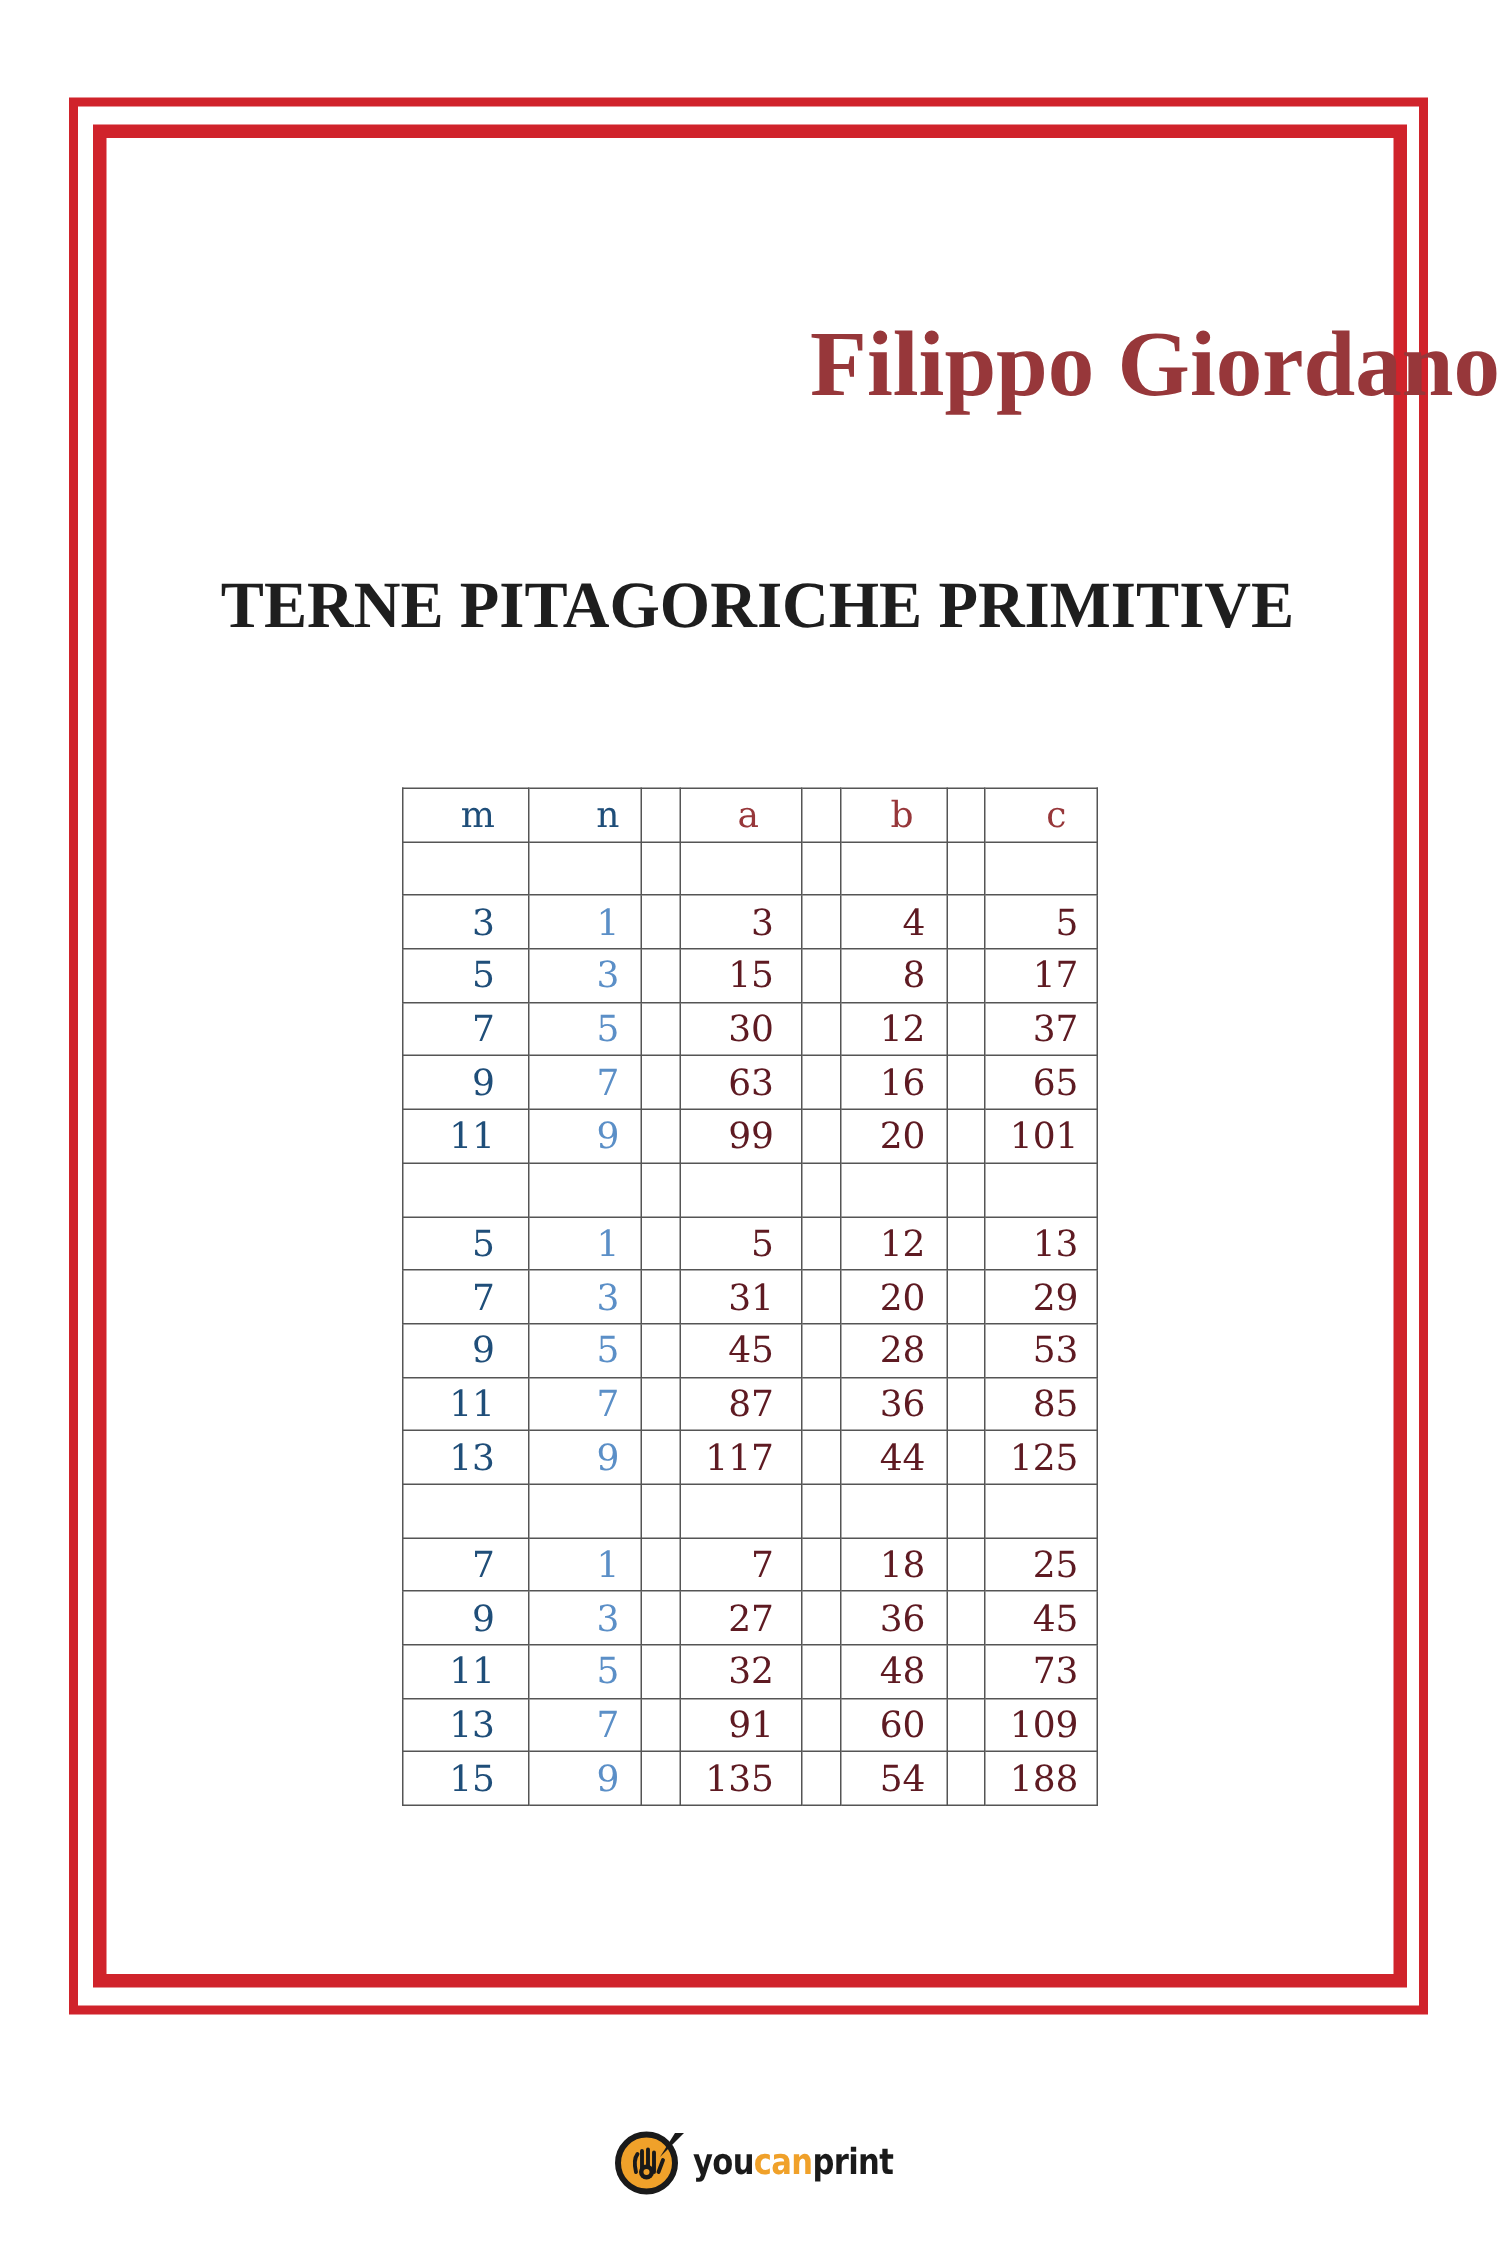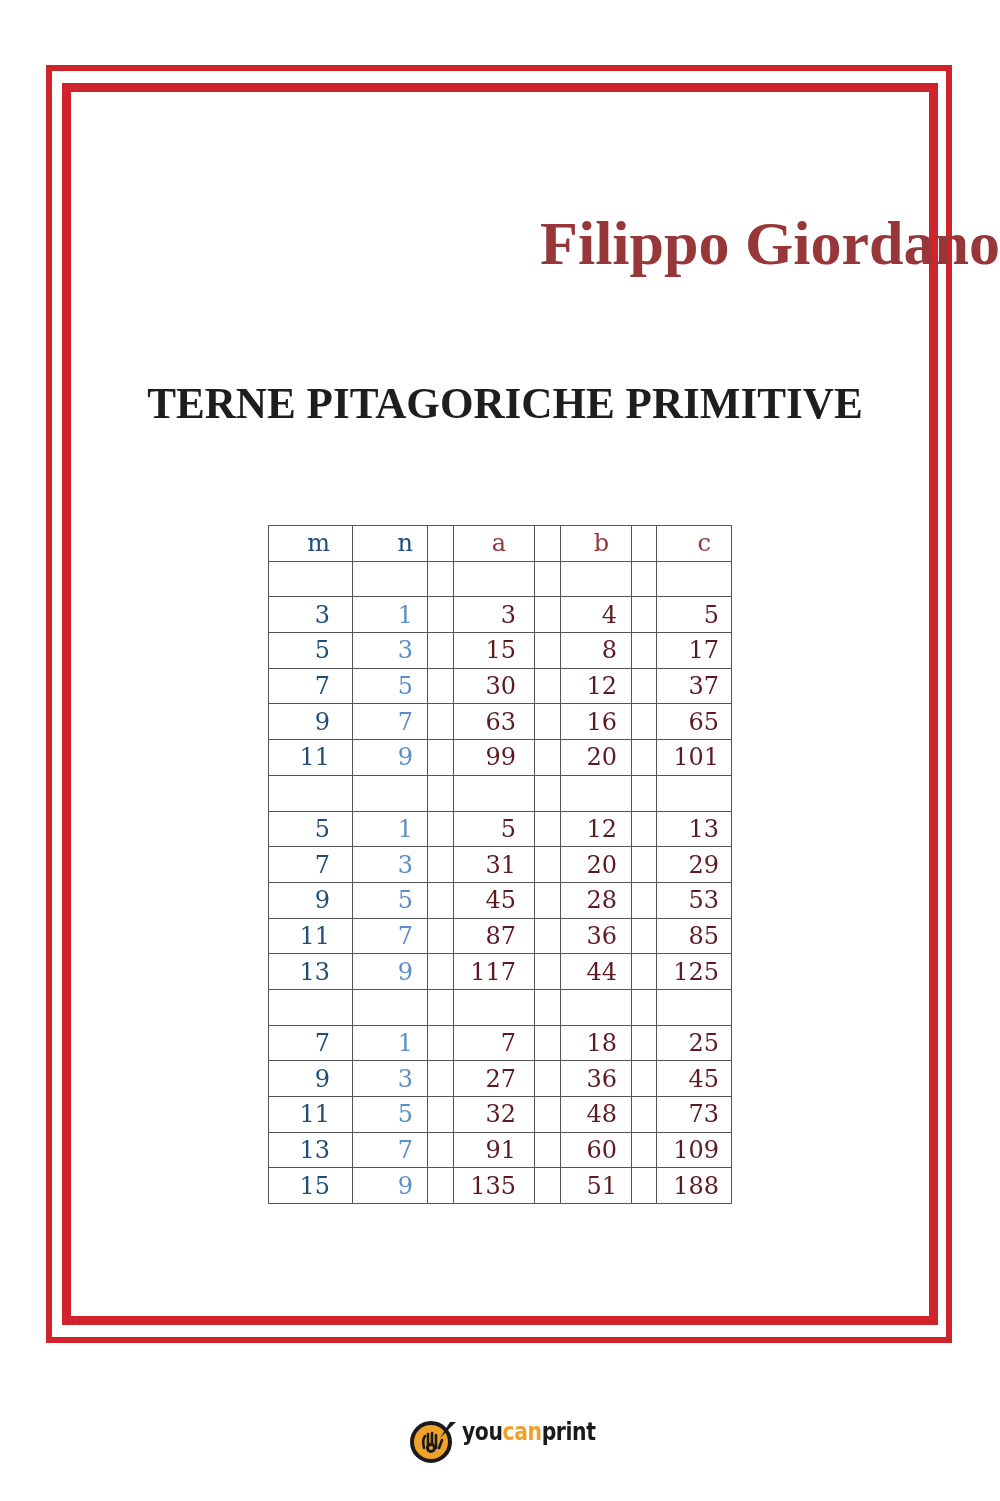--- a/index.html
+++ b/index.html
@@ -44,21 +44,21 @@
   .a { color: #5e1a22; padding-right: 18px !important; }
   .b { color: #5e1a22; padding-right: 14px !important; }
   .c { color: #5e1a22; padding-right: 12px !important; }
   th.m, th.n { color: #1f4e79; }
   th.a, th.b, th.c { color: #97373a; }
   th.a { padding-right: 28px !important; }
   th.b { padding-right: 22px !important; }
   th.c { padding-right: 20px !important; }
   .sp { padding: 0 !important; }
   .logo {
-    position: absolute; left: 410px; top: 1418px; height: 46px; display: flex; 
+    position: absolute; left: 410px; top: 1418px; height: 46px; display: flex; align-items: center;
   }
   .logo-word {
     font-family: "DejaVu Sans", sans-serif; font-weight: bold; font-size: 24px;
     letter-spacing: -0.5px; margin-left: 4px; transform: scaleX(0.85); transform-origin: left center;
   }
   .lw-dark { color: #1a1a1a; }
   .lw-orange { color: #f0a12a; }
 </style>
 </head>
 <body>
@@ -262,21 +262,21 @@
         <td class="b">60</td>
         <td class="sp"></td>
         <td class="c">109</td>
       </tr>
       <tr>
         <td class="m">15</td>
         <td class="n">9</td>
         <td class="sp"></td>
         <td class="a">135</td>
         <td class="sp"></td>
-        <td class="b">51</td>
+        <td class="b">54</td>
         <td class="sp"></td>
         <td class="c">188</td>
       </tr>
     </tbody>
 </table>
 
 <div class="logo">
   <svg width="48" height="46" viewBox="0 0 48 46">
     <circle cx="21" cy="24" r="19" fill="#f0a12a" stroke="#1a1a1a" stroke-width="4"></circle>
     <path d="M14 30 q-2 -8 1 -12 M18 30 v-14 M22 30 v-15 M26 30 v-13 M29 30 l3 -8" stroke="#1a1a1a" stroke-width="2.6" fill="none" stroke-linecap="round"></path>

